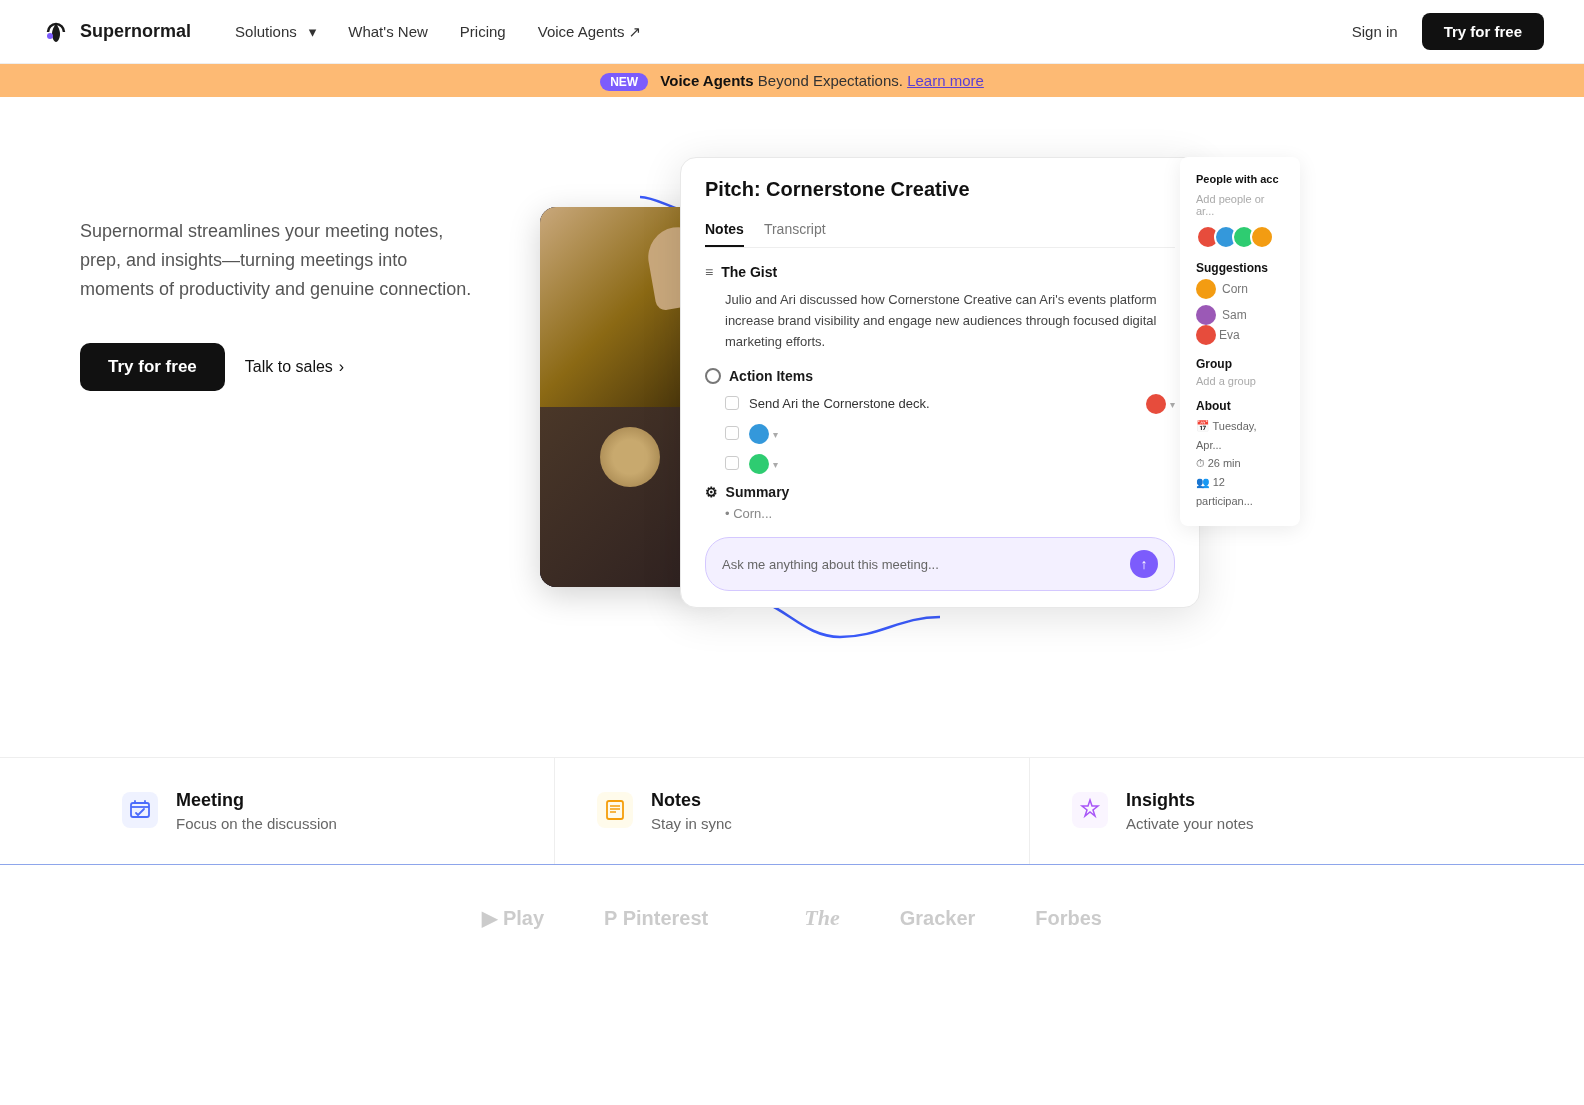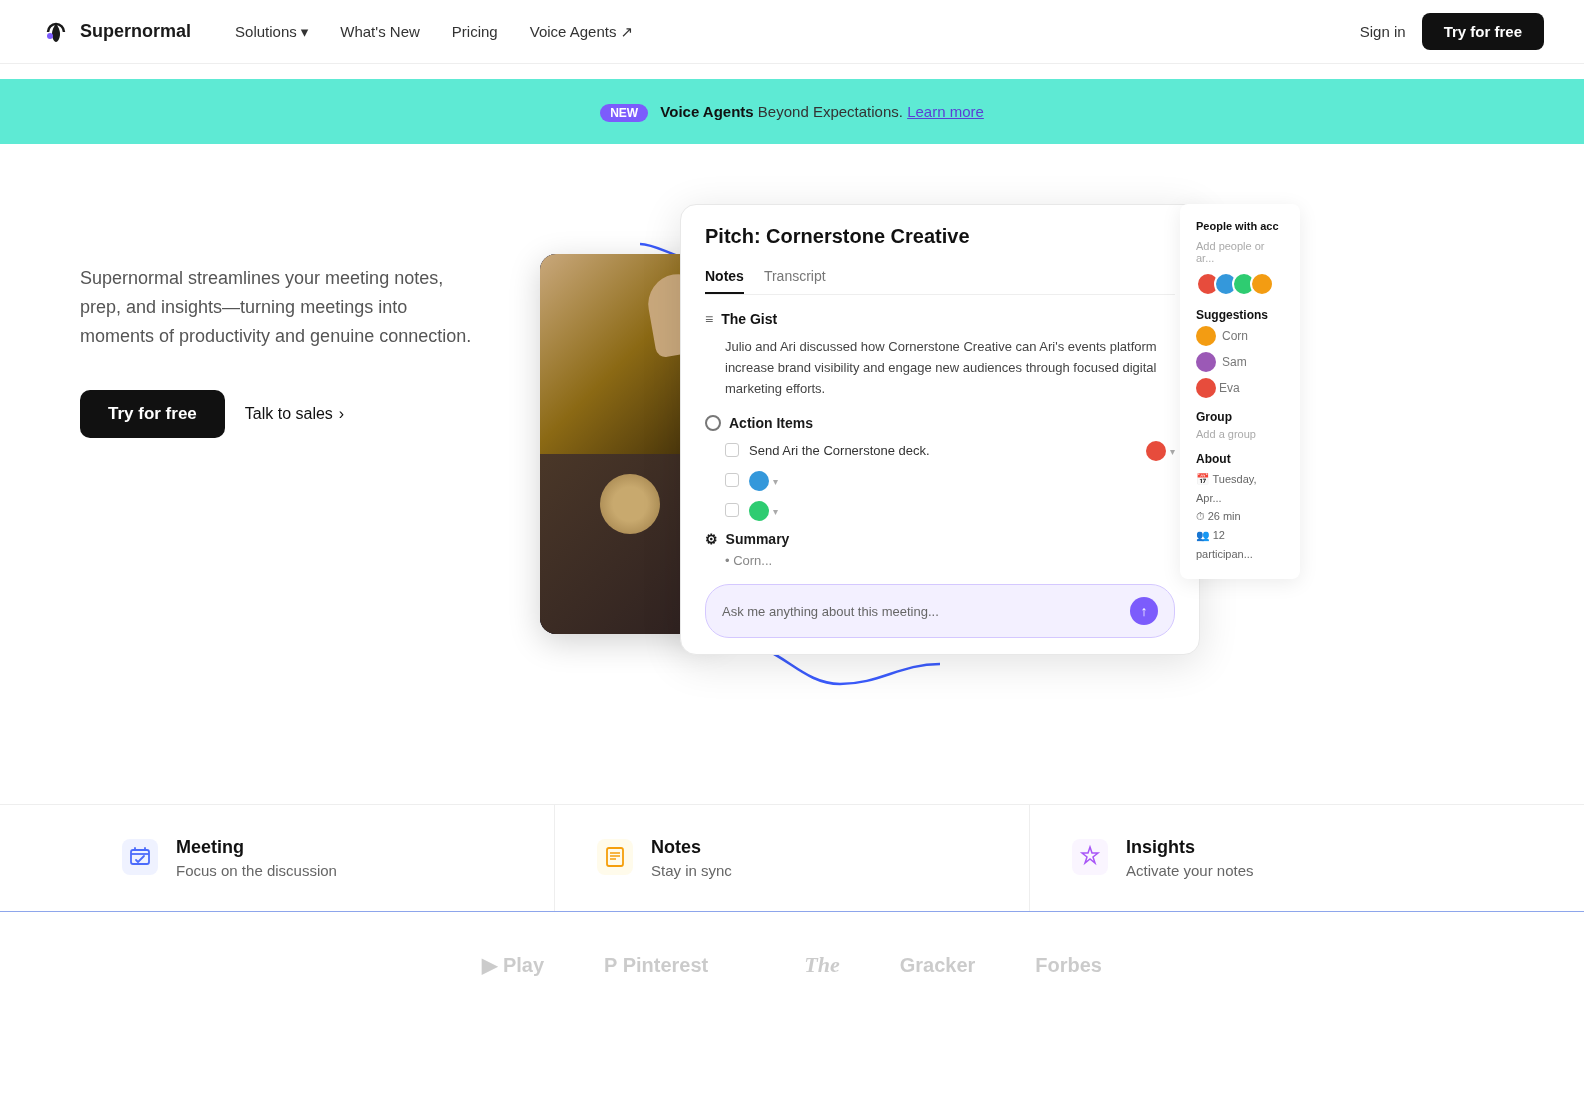--- a/index.html
+++ b/index.html
@@ -7,28 +7,28 @@
 
     
     nav {
       display: flex; align-items: center; justify-content: space-between;
       padding: 0 40px; height: 64px; border-bottom: 1px solid #eee; background: #fff; position: sticky; top: 0; z-index: 100;
     }
     .nav-left { display: flex; align-items: center; gap: 32px; }
     .nav-logo { display: flex; align-items: center; gap: 8px; font-weight: 700; font-size: 18px; text-decoration: none; color: #1a1a1a; }
     .logo-icon { width: 32px; height: 32px; }
     .nav-links { display: flex; align-items: center; gap: 8px; }
-    .nav-link { font-size: 15px; color: #333; text-decoration: none; padding: 6px 12px; cursor: pointer; display: flex; align-items: center; gap: 4px; }
-    .nav-right { display: flex; align-items: center; gap: 0; }
+    .nav-link { font-size: 15px; color: #333; text-decoration: none; padding: 6px 12px; cursor: pointer; display: flex; align-items: center; gap: 12px; }
+    .nav-right { display: flex; align-items: center; gap: 8px; }
     .sign-in-btn { font-size: 15px; color: #333; background: none; border: none; cursor: pointer; padding: 8px 16px; }
     .try-free-btn { background: #111; color: #fff; border: none; border-radius: 8px; padding: 10px 22px; font-size: 15px; font-weight: 600; cursor: pointer; }
 
     
     .banner {
-      background: #5eead4; text-align: center; padding: 24px; font-size: 15px; color: #333; margin-top: 15px;
+      background: #fdba74; text-align: center; padding: 8px; font-size: 15px; color: #333;
     }
     .banner-new { background: #7c5cfc; color: #fff; border-radius: 20px; padding: 2px 10px; font-size: 12px; font-weight: 700; margin-right: 8px; }
     .banner-bold { font-weight: 700; color: #111; }
     .banner-link { color: #5b3fd4; text-decoration: underline; cursor: pointer; }
 
     
     .hero {
       display: flex; align-items: flex-start; padding: 80px 80px 40px 80px; min-height: 600px; position: relative; overflow: hidden; background: #fff;
     }
     .hero-left { flex: 0 0 45%; max-width: 480px; padding-top: 40px; }
@@ -272,21 +272,21 @@
           <div class="avatar av1"></div>
           <div class="avatar av2"></div>
           <div class="avatar av3"></div>
           <div class="avatar av4"></div>
         </div>
         <div style="font-weight:700;font-size:12px;color:#111;margin-bottom:4px;">Suggestions</div>
         <div style="display:flex;align-items:center;gap:6px;margin-bottom:6px;">
           <div style="width:20px;height:20px;border-radius:50%;background:#f39c12;"></div>
           <span style="font-size:12px;">Corn</span>
         </div>
-        <div style="display:flex;align-items:center;gap:6px;margin-bottom:6px;">
+        <div style="display:flex;align-items:center;gap:6px;">
           <div style="width:20px;height:20px;border-radius:50%;background:#9b59b6;"></div>
           <span style="font-size:12px;">Sam</span>
         </div>
         <div style="display:flex;align-items:center;gap:3px;margin-bottom:12px;">
           <div style="width:20px;height:20px;border-radius:50%;background:#e74c3c;"></div>
           <span style="font-size:12px;">Eva</span>
         </div>
         <div style="font-weight:700;font-size:12px;color:#111;margin-bottom:4px;">Group</div>
         <div style="font-size:11px;color:#aaa;margin-bottom:12px;">Add a group</div>
         <div style="font-weight:700;font-size:12px;color:#111;margin-bottom:4px;">About</div>

